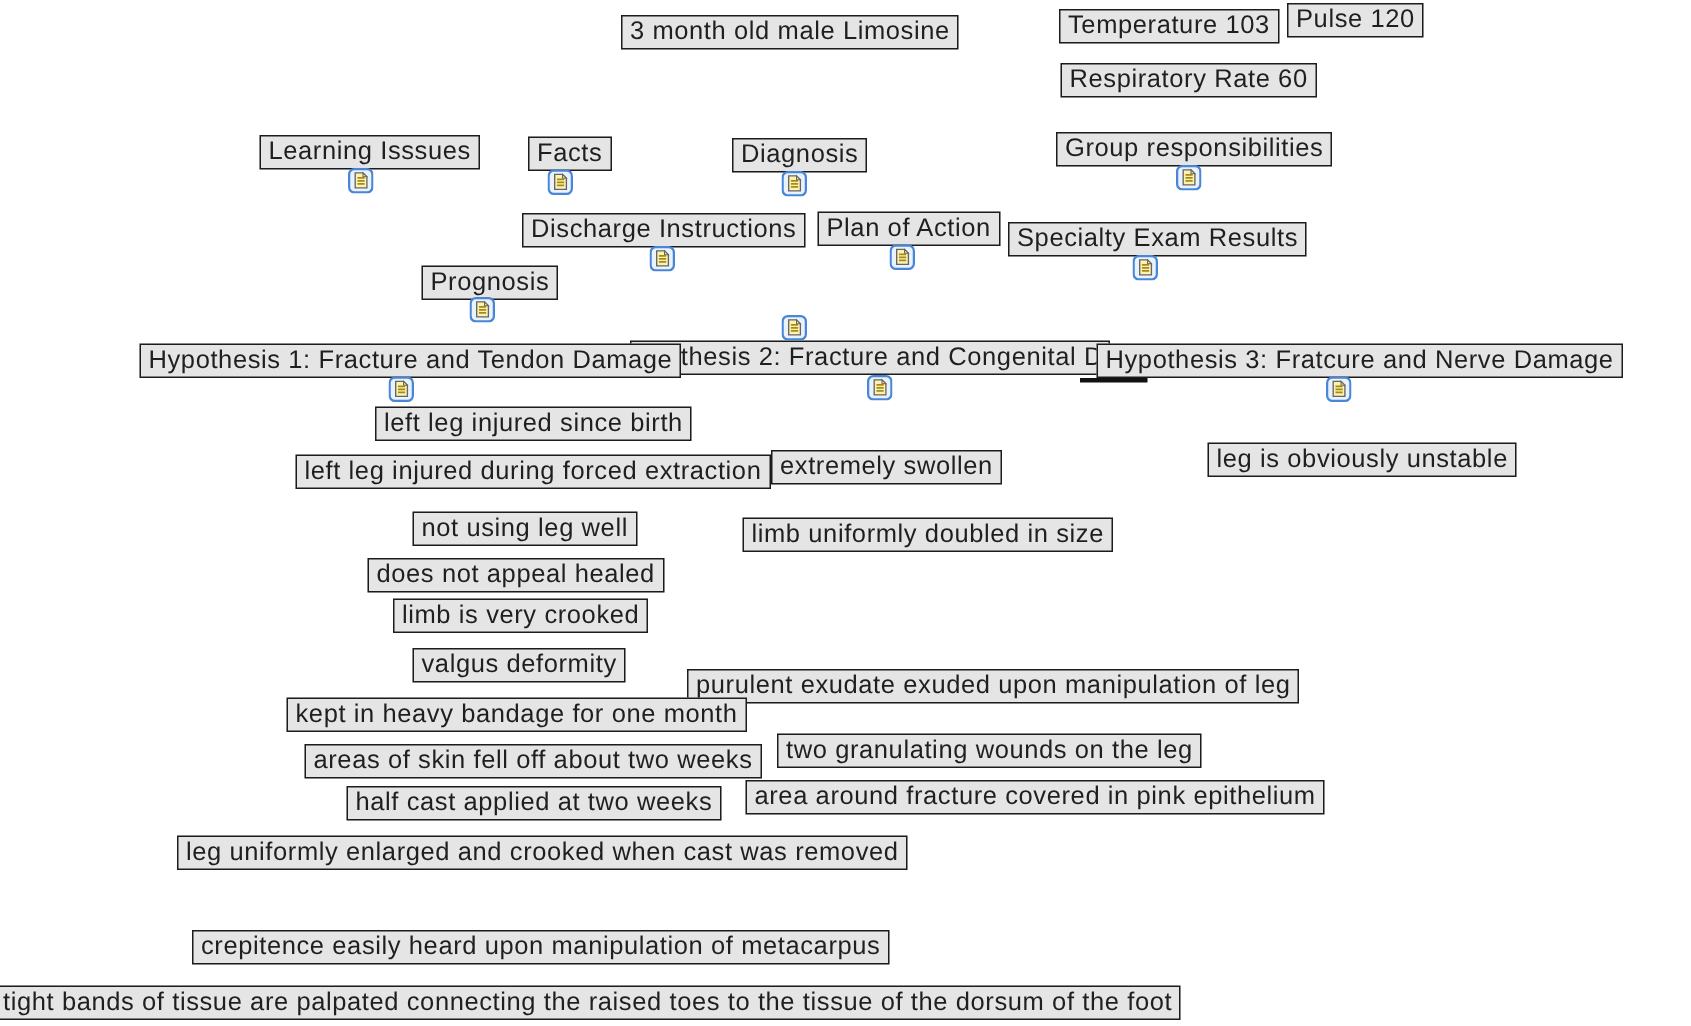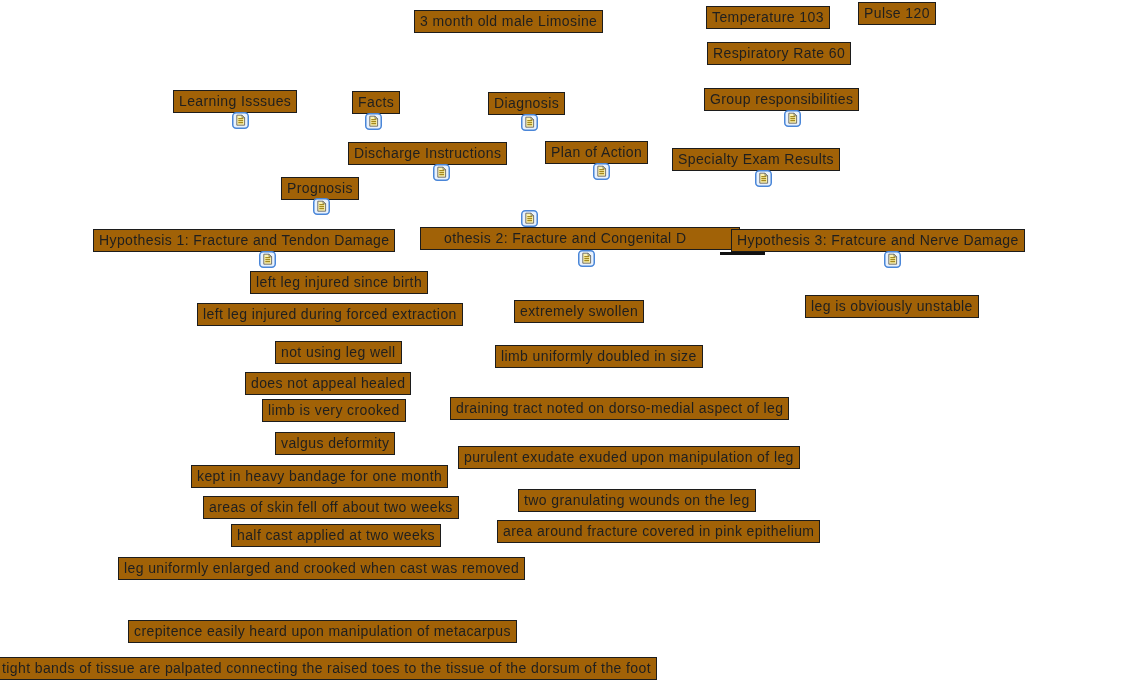--- a/index.html
+++ b/index.html
@@ -1,23 +1,23 @@
 <!DOCTYPE html>
 <html><head>
 <meta charset="utf-8">
 <style>
   html,body{margin:0;padding:0;background:#ffffff;}
   #canvas{
     position:relative;width:1127px;height:684px;overflow:hidden;background:#ffffff;
     font-family:"Liberation Sans", sans-serif;
   }
   .node{
-    position:absolute;box-sizing:border-box;background:#a16207;
+    position:absolute;box-sizing:border-box;background:#e5e5e5;
     border:1.5px solid #1c1c1c;color:#1f1f1f;
-    font-size:14px;line-height:18px;letter-spacing:0.4px;
+    font-size:17px;line-height:18px;letter-spacing:0.4px;
     padding:1px 5px 2px 5px;white-space:nowrap;
   }
   .z1{z-index:1}.z3{z-index:3}
   .clip{overflow:hidden;}
   .res{position:absolute;width:17px;height:17px;z-index:5;}
   .seg{position:absolute;background:#111;z-index:2;}
 </style>
 </head>
 <body>
 
@@ -54,21 +54,20 @@
   <div class="seg" style="left:720px;top:252px;width:45px;height:2.5px"></div>
 
   <div class="node" style="left:250px;top:271px"><span>left leg injured since birth</span></div>
   <div class="node" style="left:197px;top:303px"><span>left leg injured during forced extraction</span></div>
   <div class="node" style="left:514px;top:300px"><span>extremely swollen</span></div>
   <div class="node" style="left:805px;top:295px"><span>leg is obviously unstable</span></div>
   <div class="node" style="left:275px;top:341px"><span>not using leg well</span></div>
   <div class="node z3" style="left:495px;top:345px"><span>limb uniformly doubled in size</span></div>
   <div class="node" style="left:245px;top:372px"><span>does not appeal healed</span></div>
   <div class="node" style="left:262px;top:399px"><span>limb is very crooked</span></div>
-  <div class="node" style="left:450px;top:397px"><span>draining tract noted on dorso-medial aspect of leg</span></div>
   <div class="node" style="left:275px;top:432px"><span>valgus deformity</span></div>
   <div class="node" style="left:458px;top:446px"><span>purulent exudate exuded upon manipulation of leg</span></div>
   <div class="node" style="left:191px;top:465px"><span>kept in heavy bandage for one month</span></div>
   <div class="node" style="left:518px;top:489px"><span>two granulating wounds on the leg</span></div>
   <div class="node" style="left:203px;top:496px"><span>areas of skin fell off about two weeks</span></div>
   <div class="node" style="left:231px;top:524px"><span>half cast applied at two weeks</span></div>
   <div class="node" style="left:497px;top:520px"><span>area around fracture covered in pink epithelium</span></div>
   <div class="node" style="left:118px;top:557px"><span>leg uniformly enlarged and crooked when cast was removed</span></div>
   <div class="node" style="left:128px;top:620px"><span>crepitence easily heard upon manipulation of metacarpus</span></div>
   <div class="node" style="left:-4px;top:657px"><span>tight bands of tissue are palpated connecting the raised toes to the tissue of the dorsum of the foot</span></div>

